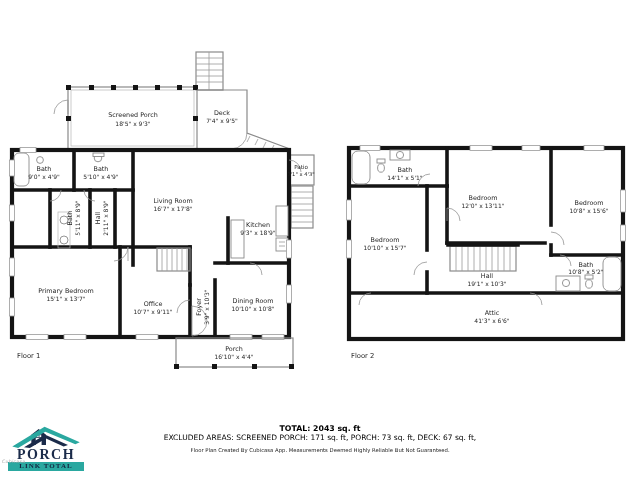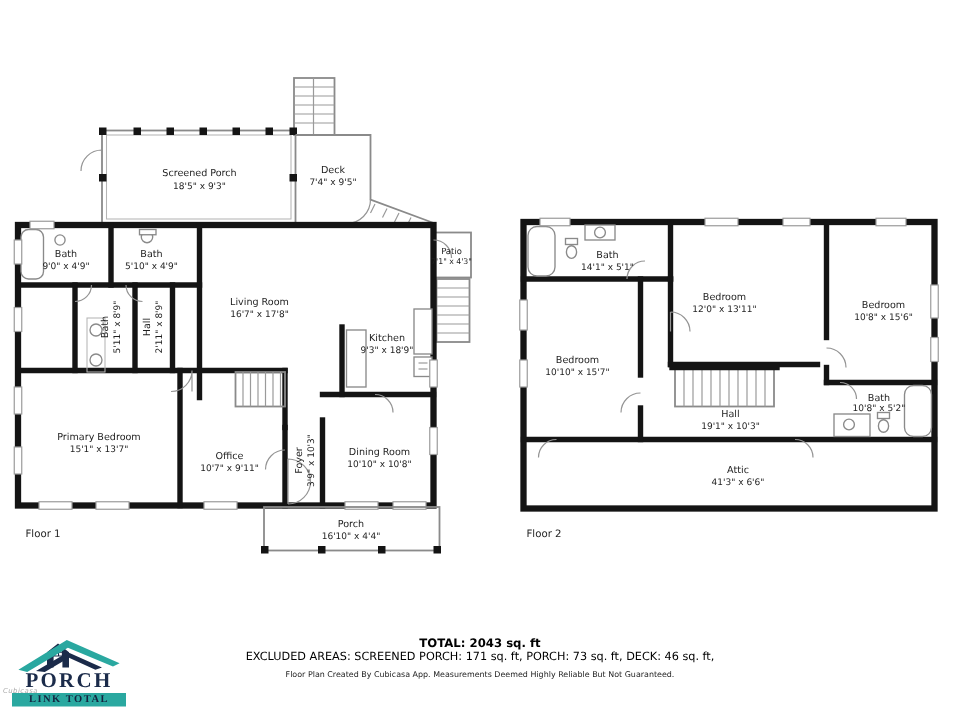--- a/index.html
+++ b/index.html
@@ -273,21 +273,21 @@
       <text class="room-dims" x="586" y="274">10'8" x 5'2"</text>
       <text class="room-name" x="492" y="315">Attic</text>
       <text class="room-dims" x="492" y="323">41'3" x 6'6"</text>
       <text class="floor-label" x="351" y="358">Floor 2</text>
     </g>
   </g>
 </svg>
 
 <div id="summary">
   <div class="b">TOTAL: 2043 sq. ft</div>
-  <div>EXCLUDED AREAS: SCREENED PORCH: 171 sq. ft, PORCH: 73 sq. ft, DECK: 46 sq. ft,</div>
+  <div>EXCLUDED AREAS: SCREENED PORCH: 171 sq. ft, PORCH: 73 sq. ft, DECK: 67 sq. ft,</div>
   <div class="disclaimer">Floor Plan Created By Cubicasa App. Measurements Deemed Highly Reliable But Not Guaranteed.</div>
 </div>
 
 <div id="logo">
   <svg width="76" height="22" viewBox="0 0 100 30">
     <polygon points="30,26 30,12 40,4 50,12 50,26 44,26 44,16 36,16 36,26" fill="#1b2b4a"></polygon>
     <rect x="37.5" y="9" width="2.5" height="2.5" fill="#fff"></rect>
     <rect x="41" y="9" width="2.5" height="2.5" fill="#fff"></rect>
     <rect x="37.5" y="12.5" width="2.5" height="2.5" fill="#fff"></rect>
     <rect x="41" y="12.5" width="2.5" height="2.5" fill="#fff"></rect>

